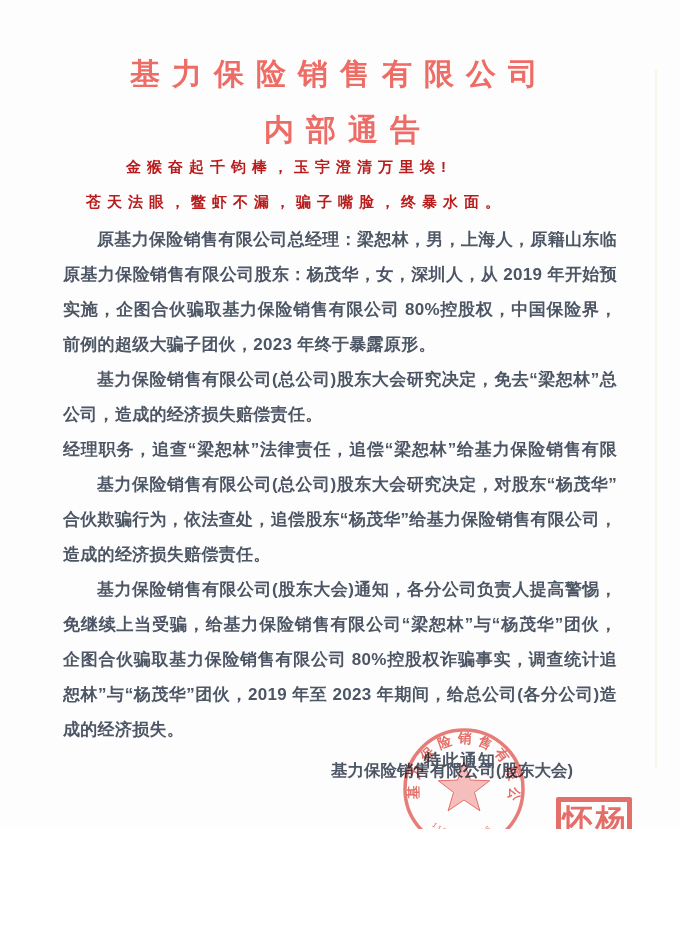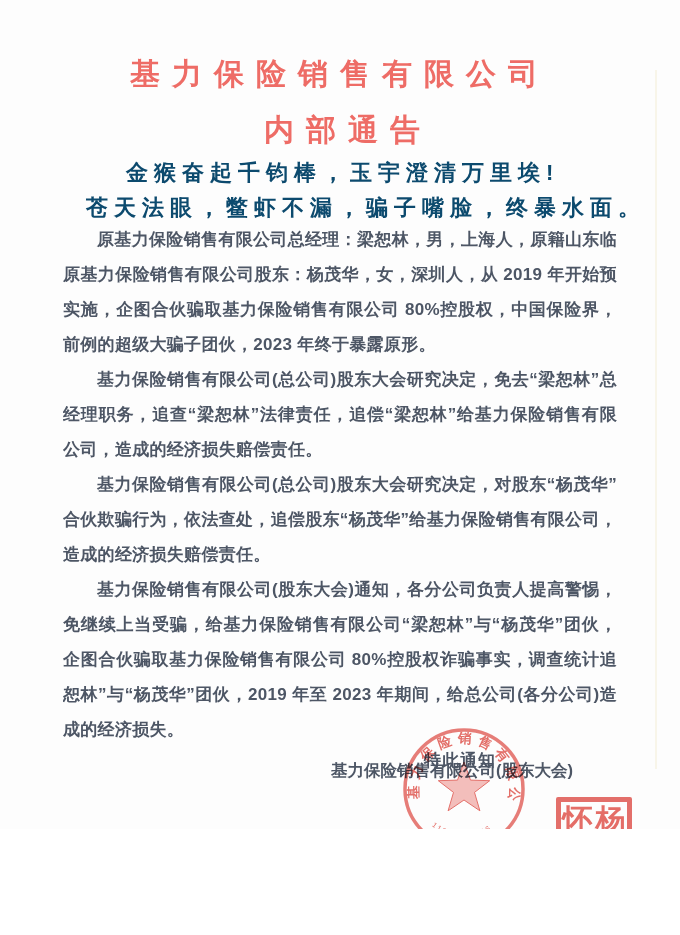--- a/index.html
+++ b/index.html
@@ -11,22 +11,22 @@
   }
   .doc-title, .doc-subtitle {
     position:absolute; left:0; width:100%;
     text-align:center; font-weight:bold; color:#ee6c66;
     font-size:30px; letter-spacing:12px; white-space:nowrap;
   }
   .doc-title   { top:54px; }
   .doc-subtitle{ top:110px;padding-left:8px; }
 
   .motto {
-    position:absolute; font-size:22px; font-weight:bold;
-    letter-spacing:6px; white-space:nowrap; color:#0c4a6e;
+    position:absolute; font-size:15px; font-weight:bold;
+    letter-spacing:6px; white-space:nowrap; color:#b91c1c;
   }
   .motto1 { left:126px; top:158px; }
   .motto2 { left:86px;  top:193px;font-family:Liberation Mono, monospace; }
 
   .body-lines {
     position:absolute; left:63px; top:222px; width:554px;
     font-size:17px; font-weight:600; line-height:35px;
     letter-spacing:0.3px;
   }
   .bl { height:35px; overflow:hidden; text-align:left; }
@@ -72,22 +72,22 @@
 
   <div class="motto motto1">金猴奋起千钧棒，玉宇澄清万里埃!</div>
   <div class="motto motto2">苍天法眼，鳖虾不漏，骗子嘴脸，终暴水面。</div>
 
   <div class="body-lines">
     <div class="bl jfull indent">原基力保险销售有限公司总经理：梁恕林，男，上海人，原籍山东临沂，</div>
     <div class="bl jfull">原基力保险销售有限公司股东：杨茂华，女，深圳人，从 2019 年开始预谋</div>
     <div class="bl jfull">实施，企图合伙骗取基力保险销售有限公司 80%控股权，中国保险界，史无</div>
     <div class="bl">前例的超级大骗子团伙，2023 年终于暴露原形。</div>
     <div class="bl jfull indent">基力保险销售有限公司(总公司)股东大会研究决定，免去“梁恕林”总</div>
+    <div class="bl">公司，造成的经济损失赔偿责任。</div>
     <div class="bl jfull">经理职务，追查“梁恕林”法律责任，追偿“梁恕林”给基力保险销售有限</div>
-    <div class="bl">公司，造成的经济损失赔偿责任。</div>
     <div class="bl jfull indent">基力保险销售有限公司(总公司)股东大会研究决定，对股东“杨茂华”</div>
     <div class="bl jfull">合伙欺骗行为，依法查处，追偿股东“杨茂华”给基力保险销售有限公司，</div>
     <div class="bl">造成的经济损失赔偿责任。</div>
     <div class="bl jfull indent">基力保险销售有限公司(股东大会)通知，各分公司负责人提高警惕，避</div>
     <div class="bl jfull">免继续上当受骗，给基力保险销售有限公司“梁恕林”与“杨茂华”团伙，</div>
     <div class="bl jfull">企图合伙骗取基力保险销售有限公司 80%控股权诈骗事实，调查统计追偿“梁</div>
     <div class="bl jfull">恕林”与“杨茂华”团伙，2019 年至 2023 年期间，给总公司(各分公司)造</div>
     <div class="bl">成的经济损失。</div>
   </div>
 

